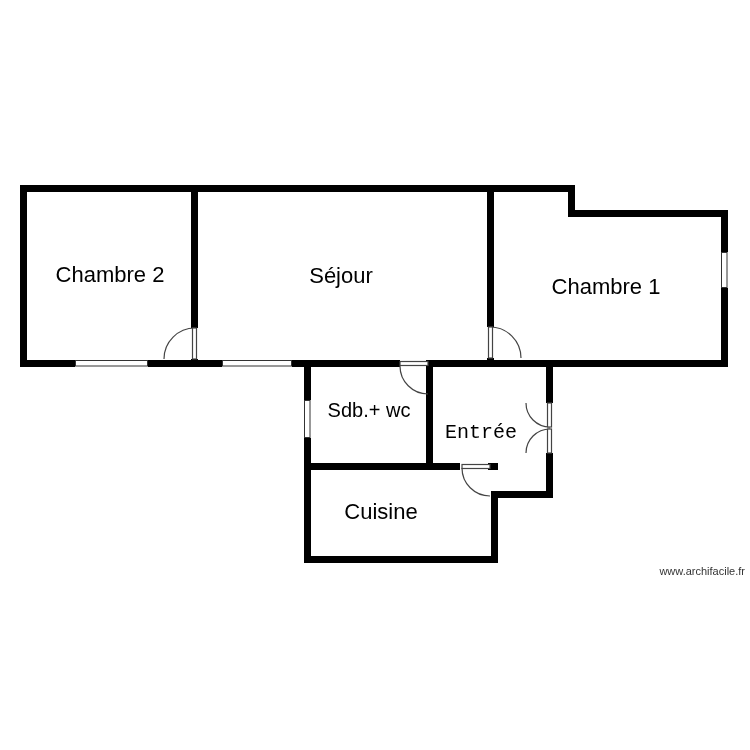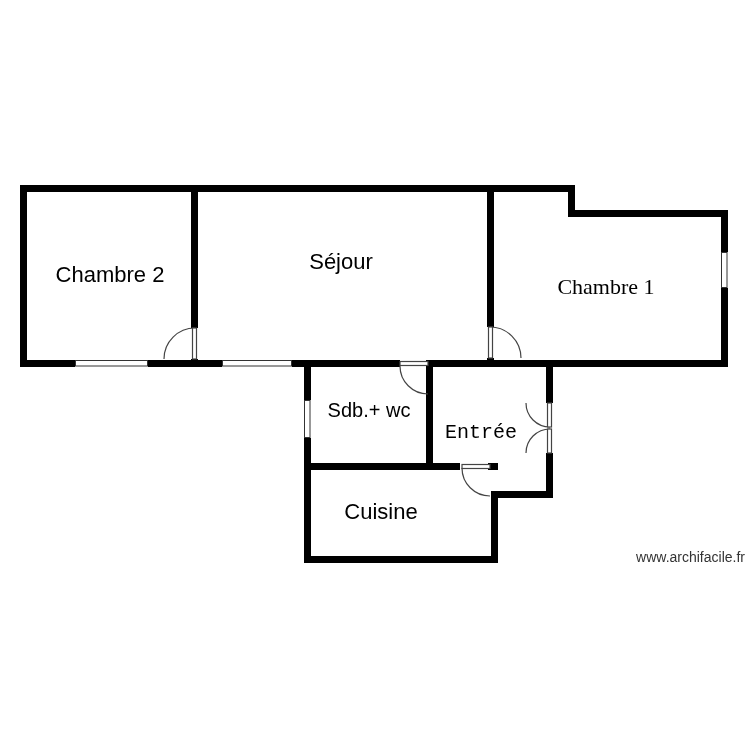--- a/index.html
+++ b/index.html
@@ -16,22 +16,22 @@
     position: absolute;
     transform: translate(-50%, -50%);
     font-size: 22px;
     color: #000000;
     white-space: nowrap;
   }
   .room-label.small { font-size: 20px; }
   .watermark {
     position: absolute;
     right: 5px;
-    top: 549px;
-    font-size: 14px;
+    top: 565px;
+    font-size: 11px;
     color: #333333;
   }
 </style>
 </head>
 <body>
 
 <div class="plan-canvas">
 
   <svg class="plan-svg" width="750" height="750" viewBox="0 0 750 750">
 
@@ -100,23 +100,23 @@
       <rect x="547.5" y="403" width="4" height="24" fill="#ffffff" stroke="#444444"></rect>
       <rect x="547.5" y="429" width="4" height="24" fill="#ffffff" stroke="#444444"></rect>
 
       <path d="M 462 468 A 28 28 0 0 0 490 496"></path>
       <rect x="462" y="464.5" width="28" height="4" fill="#ffffff" stroke="#444444"></rect>
     </g>
   </svg>
 
   <div class="room-label" style="left:110px; top:275px;">Chambre 2</div>
 
-  <div class="room-label" style="left:341px; top:262px;">Séjour</div>
+  <div class="room-label" style="left:341px; top:276px;">Séjour</div>
 
-  <div class="room-label" style="left:606px; top:287px;font-family:Liberation Serif, serif;">Chambre 1</div>
+  <div class="room-label" style="left:606px; top:287px;">Chambre 1</div>
 
   <div class="room-label small" style="left:369px; top:410px;">Sdb.+ wc</div>
 
   <div class="room-label small" style="left:481px; top:432px;font-family:Liberation Mono, monospace;">Entrée</div>
 
   <div class="room-label" style="left:381px; top:512px;">Cuisine</div>
 
   <div class="watermark">www.archifacile.fr</div>
 
 </div>

